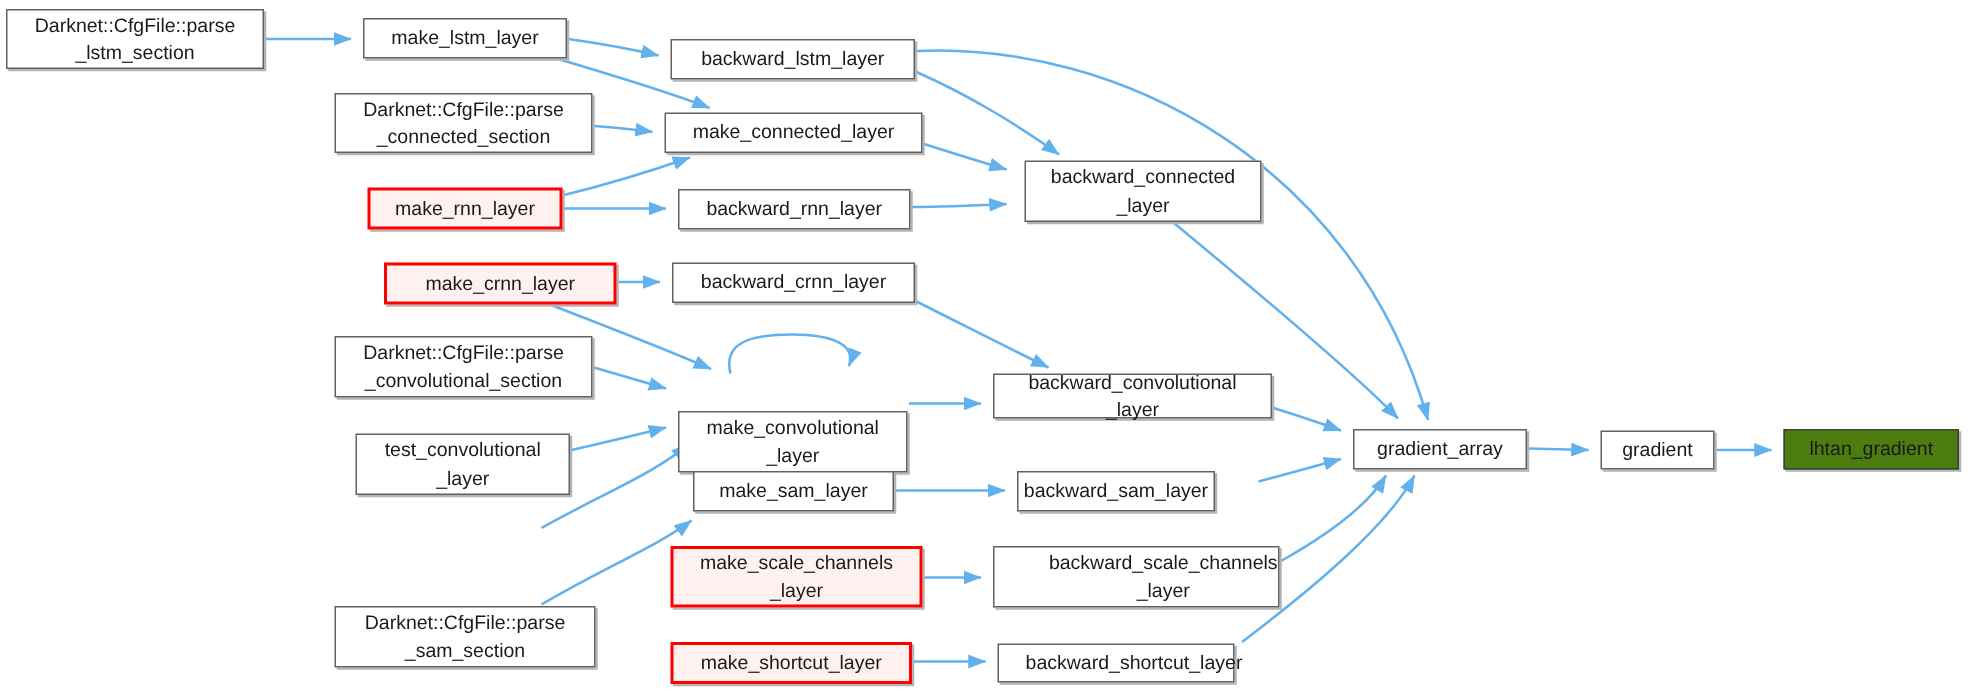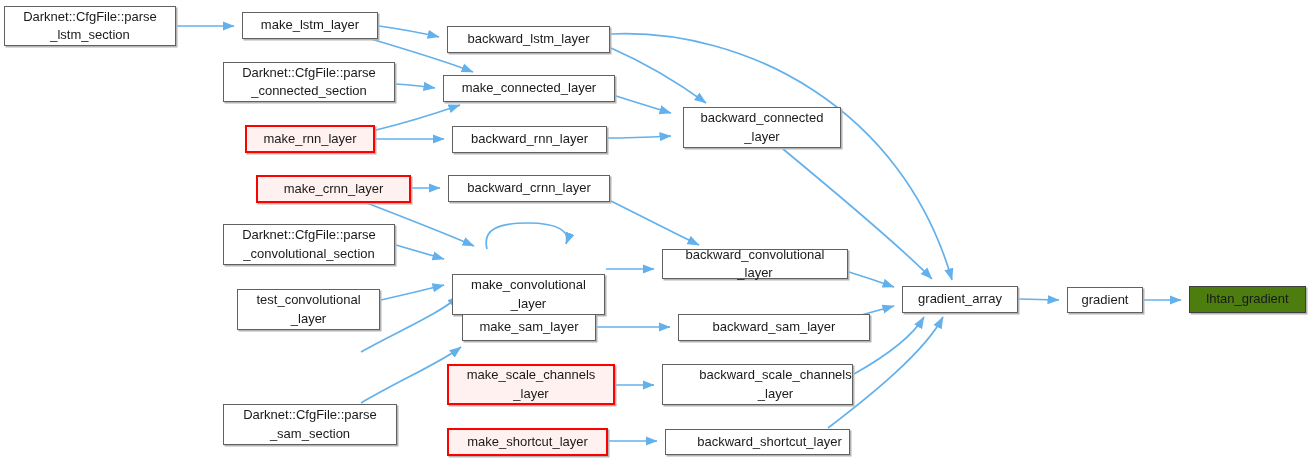--- a/index.html
+++ b/index.html
@@ -122,21 +122,21 @@
 
   <div class="node" style="left:662px;top:249px;width:186px;height:30px;">
     <span>backward_convolutional</span>
     <span>_layer</span>
   </div>
 
   <div class="node" style="left:462px;top:314px;width:134px;height:27px;">
     <span>make_sam_layer</span>
   </div>
 
-  <div class="node" style="left:678px;top:314px;width:192px;height:27px;">
+  <div class="node" style="left:678px;top:314px;width:132px;height:27px;">
     <span>backward_sam_layer</span>
   </div>
 
 
   <div class="node red" style="left:447px;top:364px;width:168px;height:41px;">
     <span>make_scale_channels</span>
     <span>_layer</span>
   </div>
 
   <div class="node" style="left:662px;top:364px;width:191px;height:41px;padding-left:36px;">
@@ -146,21 +146,21 @@
 
   <div class="node" style="left:223px;top:404px;width:174px;height:41px;">
     <span>Darknet::CfgFile::parse</span>
     <span>_sam_section</span>
   </div>
 
   <div class="node red" style="left:447px;top:428px;width:161px;height:28px;">
     <span>make_shortcut_layer</span>
   </div>
 
-  <div class="node" style="left:665px;top:429px;width:185px;height:26px;padding-left:24px;">
+  <div class="node" style="left:665px;top:429px;width:158px;height:26px;padding-left:24px;">
     <span>backward_shortcut_layer</span>
   </div>
 
   <div class="node" style="left:902px;top:286px;width:116px;height:27px;">
     <span>gradient_array</span>
   </div>
 
   <div class="node" style="left:1067px;top:287px;width:76px;height:26px;">
     <span>gradient</span>
   </div>

